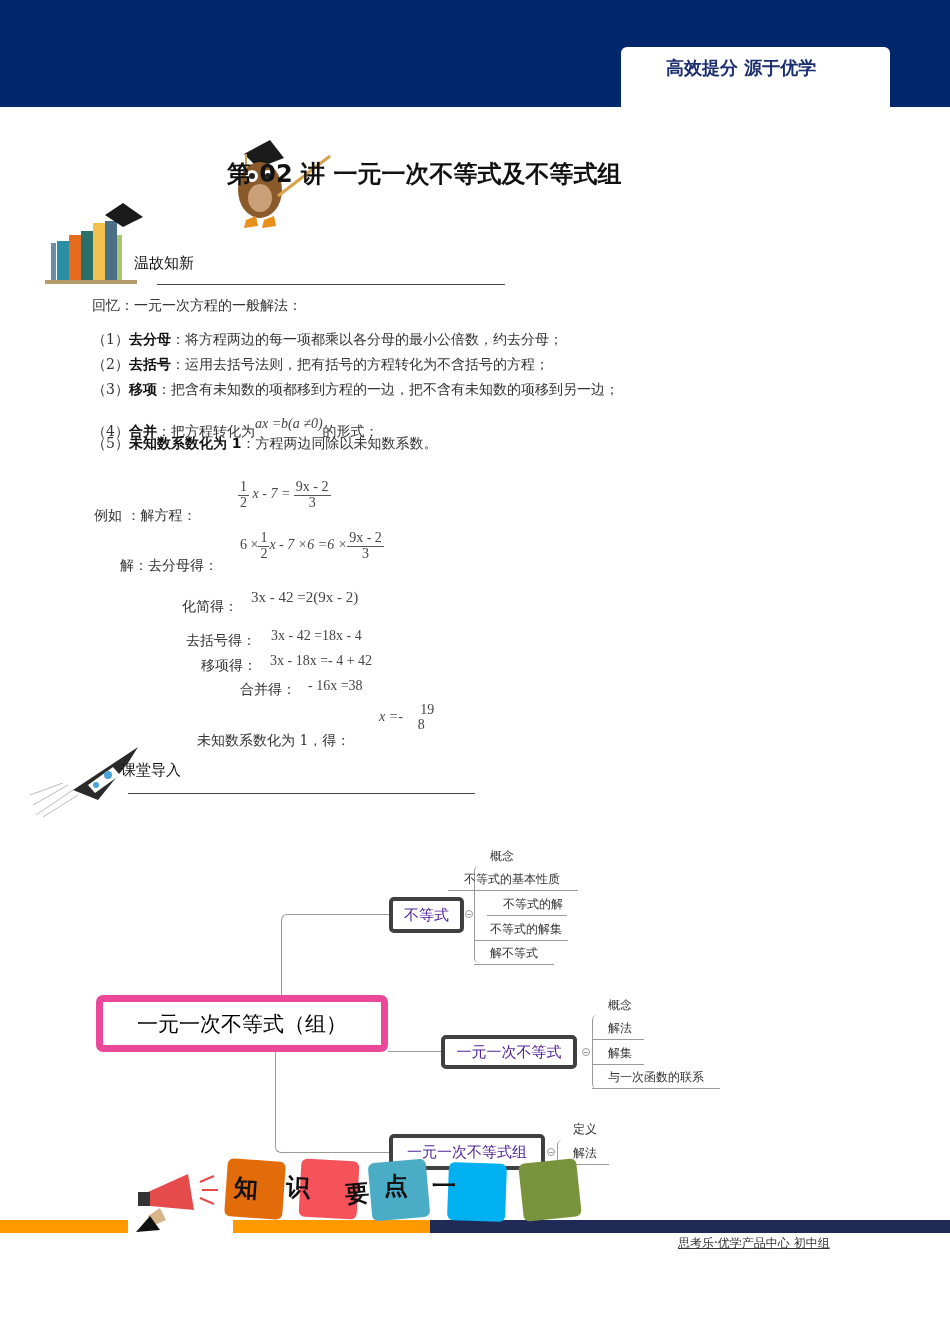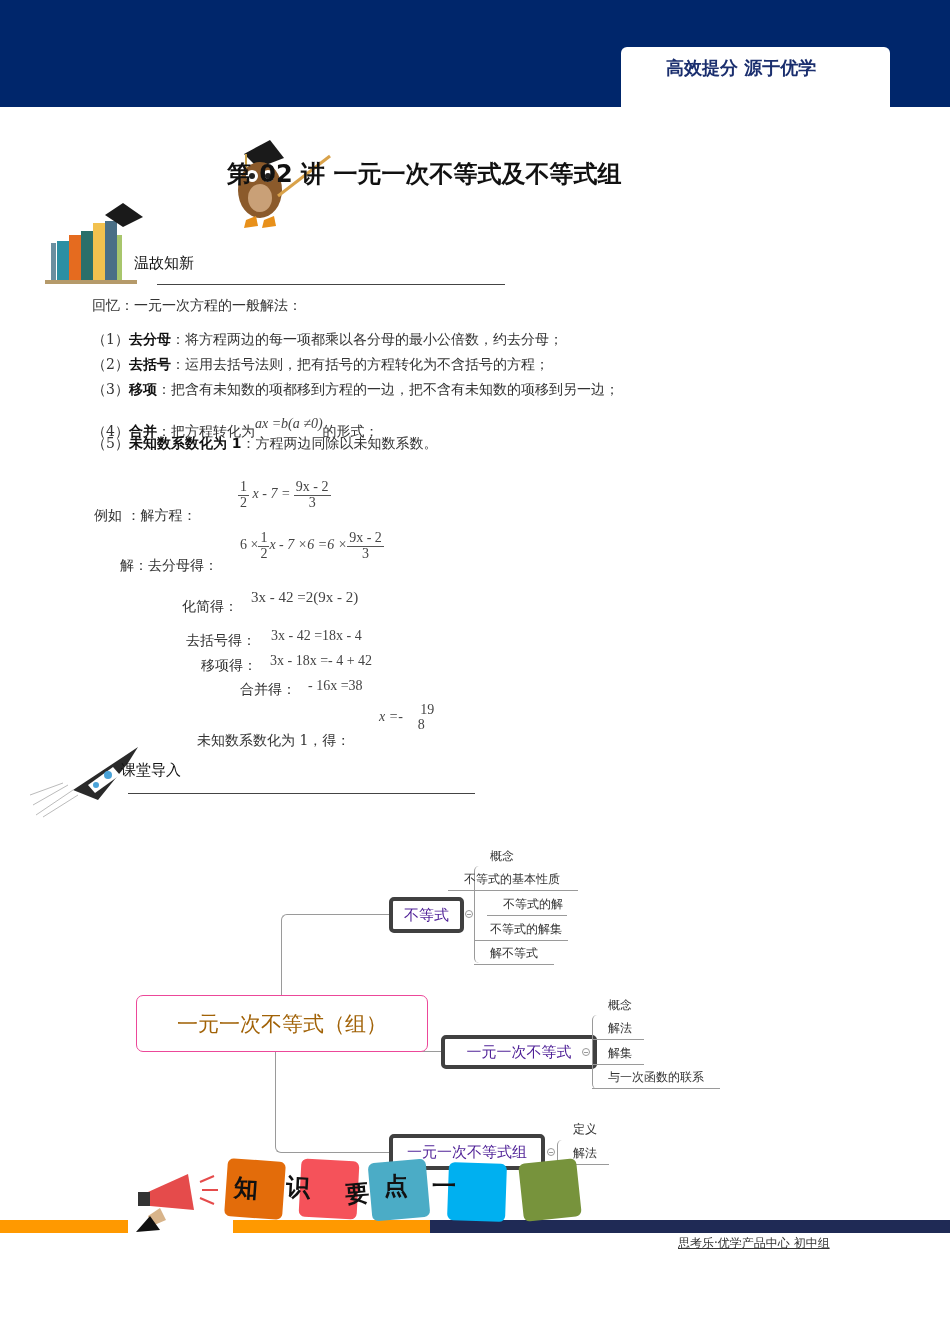--- a/index.html
+++ b/index.html
@@ -40,21 +40,21 @@
   .math { font-family: "Liberation Serif", "DejaVu Serif", serif; font-size: 14px; color: #444; white-space: nowrap; }
   .frac { display: inline-flex; flex-direction: column; align-items: center; vertical-align: middle; line-height: 1.05; }
   .frac .num { border-bottom: 1px solid #555; padding: 0 2px; }
   .frac .den { padding: 0 2px; }
   .it { font-style: italic; }
   .mm-node {
     border: 4px solid #404040; border-radius: 5px; background: #fff;
     font-family: "DejaVu Sans", sans-serif; color: #4c1d95; display: flex; align-items: center; justify-content: center;
     white-space: nowrap; box-sizing: border-box;
   }
-  .mm-root { border: 1px solid #ec4899; border-radius: 7px; font-size: 21px; color: #a16207; margin-left: 40px; }
+  .mm-root { border: 7px solid #ec4899; border-radius: 7px; font-size: 21px; color: #000000; }
   .mm-leaf {
     font-family: "DejaVu Sans", sans-serif; font-size: 12px; color: #333; white-space: nowrap;
     border-bottom: 1px solid #9a9a9a; padding: 0 6px 2px 16px; box-sizing: border-box; height: 25px;
     display: flex; align-items: flex-end;
   }
   .mm-leaf.first { border-bottom: none; }
   .mm-bracket { border-left: 1px solid #9a9a9a; border-radius: 5px 0 0 5px; }
   .collapse-dot {
     width: 8px; height: 8px; border: 1px solid #999; border-radius: 50%; background: #fff;
     box-sizing: border-box; display: flex; align-items: center; justify-content: center;
@@ -187,21 +187,21 @@
 
 <div class="abs mm-node" style="left:389px; top:897px; width:75px; height:36px; font-size:15px;">不等式</div>
 <div class="abs collapse-dot" style="left:465px; top:910px;"></div>
 <div class="abs mm-bracket" style="left:474px; top:866px; width:10px; height:97px;"></div>
 <div class="abs mm-leaf first" style="left:474px; top:842px; width:100px;">概念</div>
 <div class="abs mm-leaf" style="left:448px; top:866px; width:130px;">不等式的基本性质</div>
 <div class="abs mm-leaf" style="left:474px; top:891px; width:80px;margin-left:13px;">不等式的解</div>
 <div class="abs mm-leaf" style="left:474px; top:916px; width:94px;">不等式的解集</div>
 <div class="abs mm-leaf" style="left:474px; top:940px; width:80px;">解不等式</div>
 
-<div class="abs mm-node" style="left:441px; top:1035px; width:156px; height:34px; font-size:15px;">一元一次不等式</div>
+<div class="abs mm-node" style="left:441px; top:1035px; width:136px; height:34px; font-size:15px;">一元一次不等式</div>
 <div class="abs collapse-dot" style="left:582px; top:1048px;"></div>
 <div class="abs mm-bracket" style="left:592px; top:1015px; width:10px; height:74px;"></div>
 <div class="abs mm-leaf first" style="left:592px; top:991px; width:60px;">概念</div>
 <div class="abs mm-leaf" style="left:592px; top:1015px; width:52px;">解法</div>
 <div class="abs mm-leaf" style="left:592px; top:1040px; width:52px;">解集</div>
 <div class="abs mm-leaf" style="left:592px; top:1064px; width:128px;">与一次函数的联系</div>
 
 <div class="abs mm-node" style="left:389px; top:1134px; width:156px; height:36px; font-size:15px;">一元一次不等式组</div>
 <div class="abs collapse-dot" style="left:547px; top:1148px;"></div>
 <div class="abs mm-bracket" style="left:557px; top:1140px; width:10px; height:25px;"></div>

